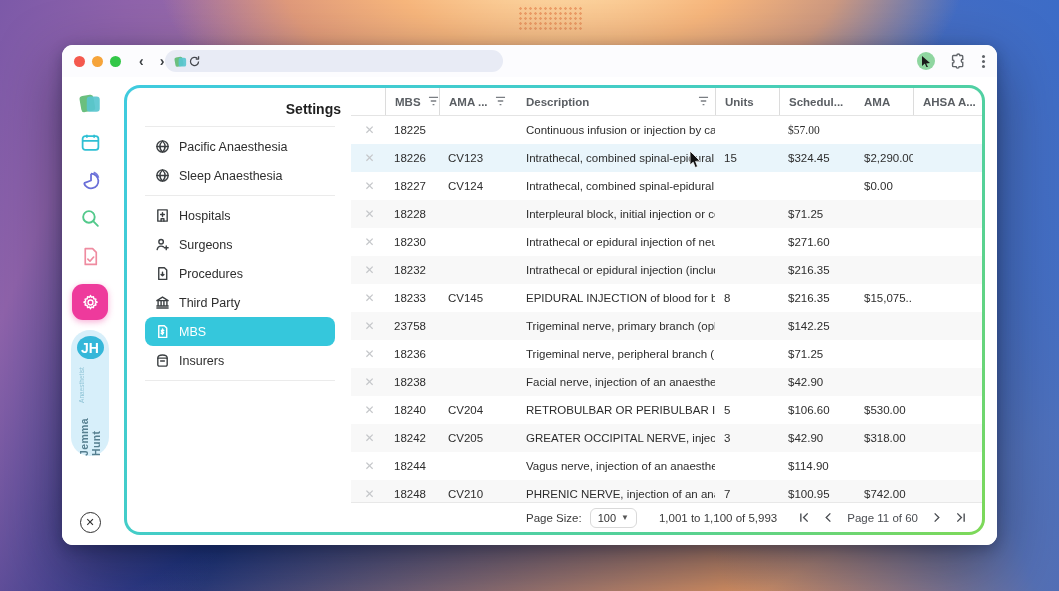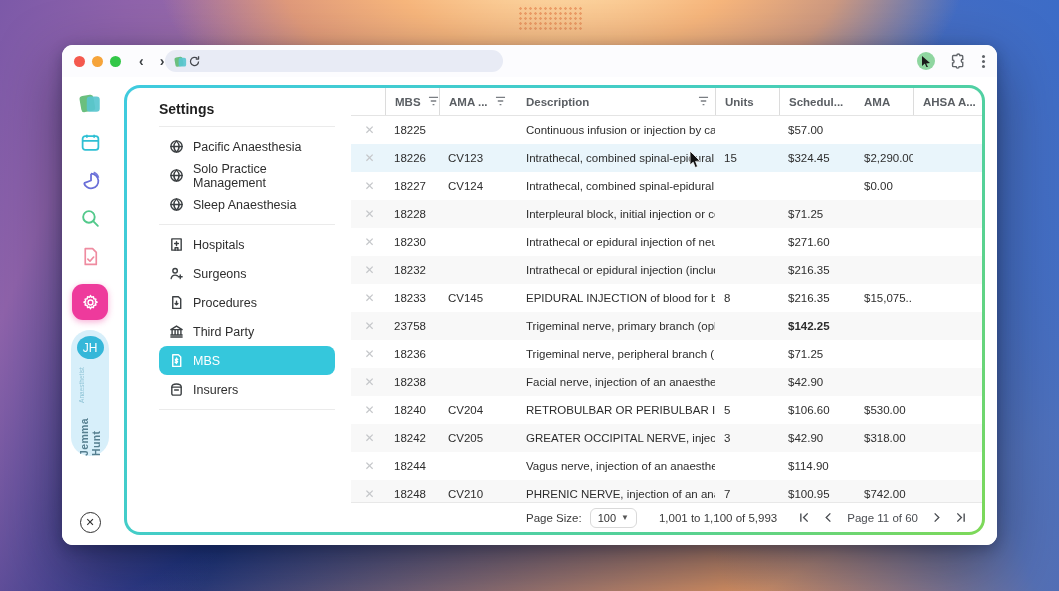--- a/index.html
+++ b/index.html
@@ -45,35 +45,35 @@
 
   
   .rail { width:56px; display:flex; flex-direction:column; align-items:center; padding:13px 0 12px; }
   .rail .logo { width:28px; height:26px; margin-bottom:16px; }
   .rail .ric { width:21px; height:21px; margin-bottom:17px; }
   .gearbtn { width:36px; height:36px; border-radius:11px; background:#ee3a9c; display:flex;
     align-items:center; justify-content:center; box-shadow:0 2px 6px rgba(238,58,156,.4); }
   .userpill { margin-top:10px; width:38px; height:126px; border-radius:19px; background:#d7effa;
     display:flex; flex-direction:column; align-items:center; padding-top:6px; }
   .avatar { width:27px; height:27px; border-radius:50%; background:#35b7d9; color:#fff;
-    font-size:12px; font-weight:400; display:flex; align-items:center; justify-content:center; }
+    font-size:14px; font-weight:700; display:flex; align-items:center; justify-content:center; }
   .vname { margin-top:8px; writing-mode:vertical-rl; transform:rotate(180deg); display:flex; gap:2px; }
   .vname .nm { font-size:10.5px; font-weight:700; color:#567f90; letter-spacing:.3px; }
   .vname .rl { font-size:6.5px; color:#8fc4d6; }
   .closebtn { margin-top:auto; width:21px; height:21px; border-radius:50%; border:1.6px solid #2f2f2f;
     color:#2f2f2f; font-size:11px; display:flex; align-items:center; justify-content:center; }
 
   
   .container { flex:1; margin:8px 12px 10px 6px; border-radius:16px; border:3px solid transparent;
     background:linear-gradient(#fff,#fff) padding-box,
                linear-gradient(135deg,#3fcbdf 0%,#44cdc4 40%,#55d196 75%,#7ed957 100%) border-box;
     display:flex; overflow:hidden; }
 
   
-  .settings { width:224px; padding:13px 10px 0 32px; flex-shrink:0; }
+  .settings { width:224px; padding:13px 10px 0 18px; flex-shrink:0;text-align:right; }
   .settings h1 { font-size:14px; font-weight:700; color:#1f1f1f; margin-bottom:9px; }
   .sdiv { height:1px; background:#ebebeb; margin:5px 6px 5px 0; }
   .sitem { height:29px; display:flex; align-items:center; gap:9px; padding:0 10px; margin-right:6px;
     border-radius:8px; font-size:12.5px; color:#2e2e2e; }
   .sitem svg { width:15px; height:15px; flex-shrink:0; color:#3c4043; }
   .sitem.active { background:#35c7dc; color:#fff; }
   .sitem.active svg { color:#fff; }
 
   
   .tablewrap { flex:1; min-width:0; display:flex; flex-direction:column; }
@@ -201,29 +201,20 @@
               </span>
               <span>Pacific Anaesthesia</span>
             </div>
             <div class="sitem">
               <span style="display: flex;">
                 <svg viewBox="0 0 16 16" fill="none" stroke="currentColor" stroke-width="1.5" stroke-linecap="round" stroke-linejoin="round" style="width: 15px; height: 15px;">
                   <circle cx="8" cy="8" r="6"></circle>
                   <path d="M2 8h12M8 2c-3.6 3.8-3.6 8.2 0 12M8 2c3.6 3.8 3.6 8.2 0 12"></path>
                 </svg>
               </span>
-              <span>Solo Practice Management</span>
-            </div>
-            <div class="sitem">
-              <span style="display: flex;">
-                <svg viewBox="0 0 16 16" fill="none" stroke="currentColor" stroke-width="1.5" stroke-linecap="round" stroke-linejoin="round" style="width: 15px; height: 15px;">
-                  <circle cx="8" cy="8" r="6"></circle>
-                  <path d="M2 8h12M8 2c-3.6 3.8-3.6 8.2 0 12M8 2c3.6 3.8 3.6 8.2 0 12"></path>
-                </svg>
-              </span>
               <span>Sleep Anaesthesia</span>
             </div>
             <div class="sdiv"></div>
             <div class="sitem">
               <span style="display: flex;">
                 <svg viewBox="0 0 16 16" fill="none" stroke="currentColor" stroke-width="1.5" stroke-linecap="round" stroke-linejoin="round" style="width: 15px; height: 15px;">
                   <rect x="3" y="2" width="10" height="12"></rect>
                   <path d="M8 5v4M6 7h4M6.5 14v-2.5h3V14"></path>
                 </svg>
               </span>
@@ -315,21 +306,21 @@
               <span>AHSA A...</span>
             </div>
           </div>
         <div class="tbody" id="tbody">
             <div class="trow">
               <div class="tcell xcell" style="width: 34px;">✕</div>
               <div class="tcell" style="width: 54px;">18225</div>
               <div class="tcell" style="width: 78px;"></div>
               <div class="tcell" style="width: 198px;">Continuous infusion or injection by cath...</div>
               <div class="tcell" style="width: 64px;"></div>
-              <div class="tcell" style="width: 76px;">$57.00</div>
+              <div class="tcell" style="width: 76px; font-family: Liberation Serif, serif;">$57.00</div>
               <div class="tcell" style="width: 58px;"></div>
               <div class="tcell" style="width: 72px;"></div>
               <div class="tcell" style="width: auto; flex: 1 1 0%;"></div>
             </div>
             <div class="trow hover">
               <div class="tcell xcell" style="width: 34px;">✕</div>
               <div class="tcell" style="width: 54px;">18226</div>
               <div class="tcell" style="width: 78px;">CV123</div>
               <div class="tcell" style="width: 198px;">Intrathecal, combined spinal-epidural o...</div>
               <div class="tcell" style="width: 64px;">15</div>
@@ -392,21 +383,21 @@
               <div class="tcell" style="width: 58px;">$15,075....</div>
               <div class="tcell" style="width: 72px;"></div>
               <div class="tcell" style="width: auto; flex: 1 1 0%;"></div>
             </div>
             <div class="trow stripe">
               <div class="tcell xcell" style="width: 34px;">✕</div>
               <div class="tcell" style="width: 54px;">23758</div>
               <div class="tcell" style="width: 78px;"></div>
               <div class="tcell" style="width: 198px;">Trigeminal nerve, primary branch (opht...</div>
               <div class="tcell" style="width: 64px;"></div>
-              <div class="tcell" style="width: 76px; font-weight: bold;">$142.25</div>
+              <div class="tcell" style="width: 76px;">$142.25</div>
               <div class="tcell" style="width: 58px;"></div>
               <div class="tcell" style="width: 72px;"></div>
               <div class="tcell" style="width: auto; flex: 1 1 0%;"></div>
             </div>
             <div class="trow">
               <div class="tcell xcell" style="width: 34px;">✕</div>
               <div class="tcell" style="width: 54px;">18236</div>
               <div class="tcell" style="width: 78px;"></div>
               <div class="tcell" style="width: 198px;">Trigeminal nerve, peripheral branch (inc...</div>
               <div class="tcell" style="width: 64px;"></div>

